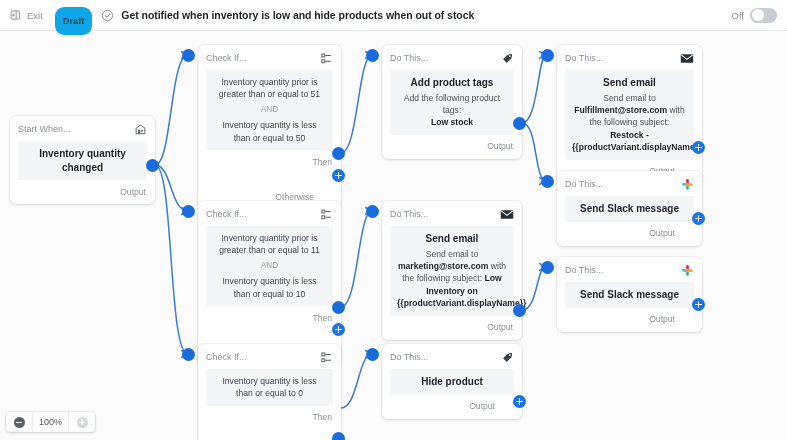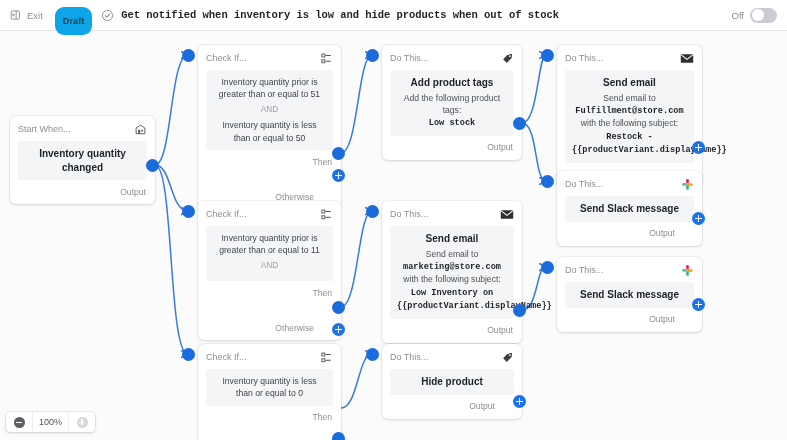--- a/index.html
+++ b/index.html
@@ -23,21 +23,20 @@
   .draft-badge {
     margin-left: 12px; background: #0ea5e9; color: #16464f;
     font-size: 9px; font-weight: bold; padding: 9px 8px; border-radius: 9px;
     letter-spacing: .1px;
     margin-top: 12px;
   }
   .check-ico { margin-left: 9px; width: 13px; height: 13px; display: block; }
   .flow-title {
     margin-left: 7px; font-size: 10.5px; font-weight: bold; color: #1d2125;
     letter-spacing: -.05px;
-    font-family: Liberation Mono, monospace;
   }
   .toggle-wrap { margin-left: auto; display: flex; align-items: center; gap: 6px; }
   .toggle-lbl { font-size: 9.5px; color: #8b9096; }
   .toggle {
     width: 27px; height: 15px; border-radius: 8px; background: #c9ccd0;
     position: relative; cursor: pointer;
   }
   .toggle .knob {
     position: absolute; left: 1.5px; top: 1.5px; width: 12px; height: 12px;
     border-radius: 50%; background: #fff;
@@ -63,21 +62,21 @@
   .node-head .ttl { font-size: 9px; color: #8b9096; }
   .node-body {
     background: #f4f5f6; border-radius: 3px; padding: 6px 7px; text-align: center;
   }
   .body-title {
     font-size: 10px; font-weight: bold; color: #1d2125; line-height: 1.35;
   }
   .body-text {
     font-size: 8.6px; color: #4d5155; line-height: 1.45; margin-top: 2px;
   }
-  .body-text b { color: #1d2125; font-weight: bold; font-family: Liberation Mono, monospace; }
+  .body-text b { color: #1d2125; font-weight: bold; }
   .cond-line { font-size: 8.6px; color: #3f4449; line-height: 1.45; }
   .cond-and { font-size: 8.2px; color: #9aa0a6; line-height: 1.5; margin: 3px 0; }
   .foot {
     display: flex; align-items: center; justify-content: flex-end;
     gap: 5px; height: 15px; margin-top: 4px; padding-right: 1px;
   }
   .foot .lbl { font-size: 8.6px; color: #8b9096; }
   .foot.two { margin-top: 20px; }
 
   
@@ -225,20 +224,21 @@
         <svg width="13" height="13" viewBox="0 0 16 16">
           <line x1="6.5" y1="4.3" x2="13.4" y2="4.3" stroke="#5b6066" stroke-width="1.3"></line>
           <line x1="6.5" y1="11.4" x2="13.4" y2="11.4" stroke="#5b6066" stroke-width="1.3"></line>
           <rect x="2.3" y="2.5" width="3.6" height="3.6" fill="none" stroke="#5b6066" stroke-width="1.2"></rect>
           <rect x="2.3" y="9.6" width="3.6" height="3.6" fill="none" stroke="#5b6066" stroke-width="1.2"></rect>
         </svg>
       </div>
       <div class="node-body">
         <div class="cond-line">Inventory quantity prior is greater than or equal to 11</div>
         <div class="cond-and">AND</div>
+        <div class="cond-line">Inventory quantity is less than or equal to 10</div>
       </div>
       <div class="foot">
         <span class="lbl">Then</span>
       </div>
       <div class="foot two">
         <span class="lbl">Otherwise</span>
         <span style="display:inline-block;width:13px;height:13px"></span>
       </div>
     </div>
     <div class="port" style="left:182px; top:174px;"></div>

